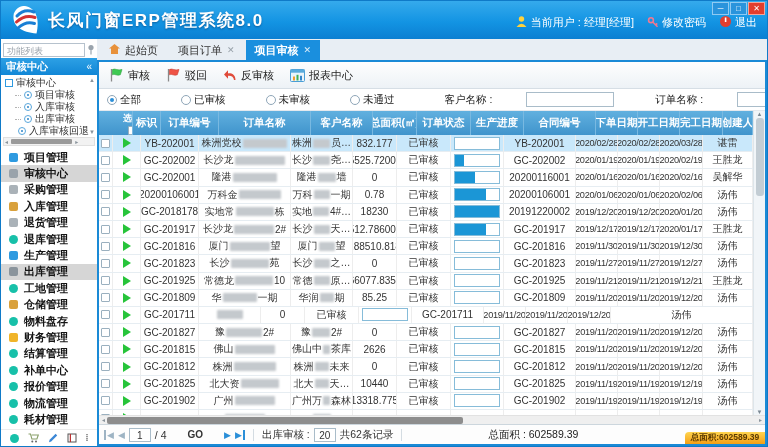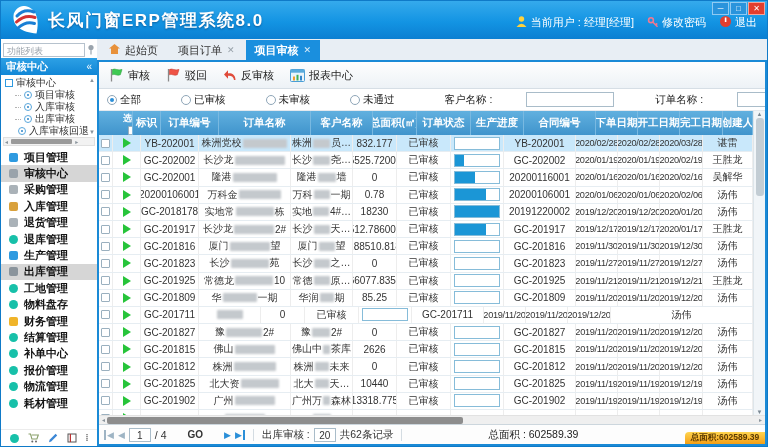--- a/index.html
+++ b/index.html
@@ -233,20 +233,24 @@
           </div>
           <div class="mitem sel">
             <span class="mico" style="background: rgb(138, 148, 156);"></span>
             <span>出库管理</span>
           </div>
           <div class="mitem">
             <span class="mico round" style="background: rgb(23, 192, 169);"></span>
             <span>工地管理</span>
           </div>
           <div class="mitem">
+            <span class="mico" style="background: rgb(217, 161, 60);"></span>
+            <span>仓储管理</span>
+          </div>
+          <div class="mitem">
             <span class="mico round" style="background: rgb(23, 192, 169);"></span>
             <span>物料盘存</span>
           </div>
           <div class="mitem">
             <span class="mico" style="background: rgb(240, 180, 41);"></span>
             <span>财务管理</span>
           </div>
           <div class="mitem">
             <span class="mico round" style="background: rgb(23, 192, 169);"></span>
             <span>结算管理</span>

